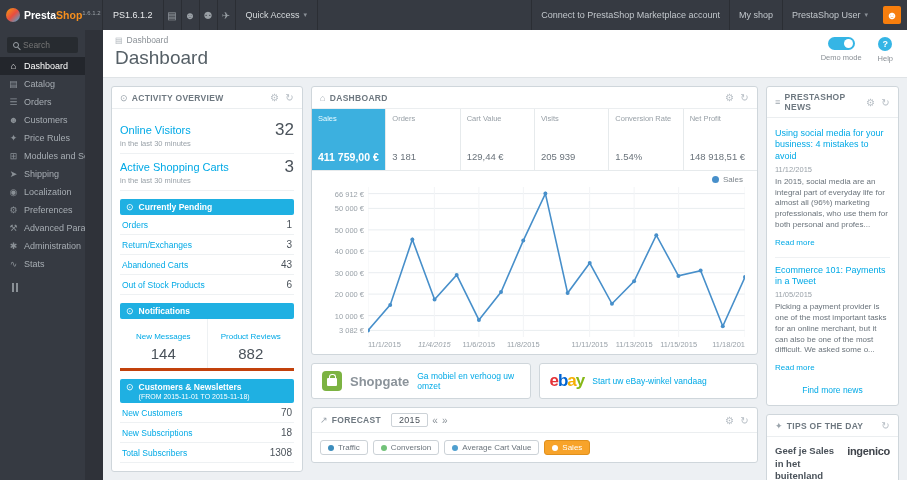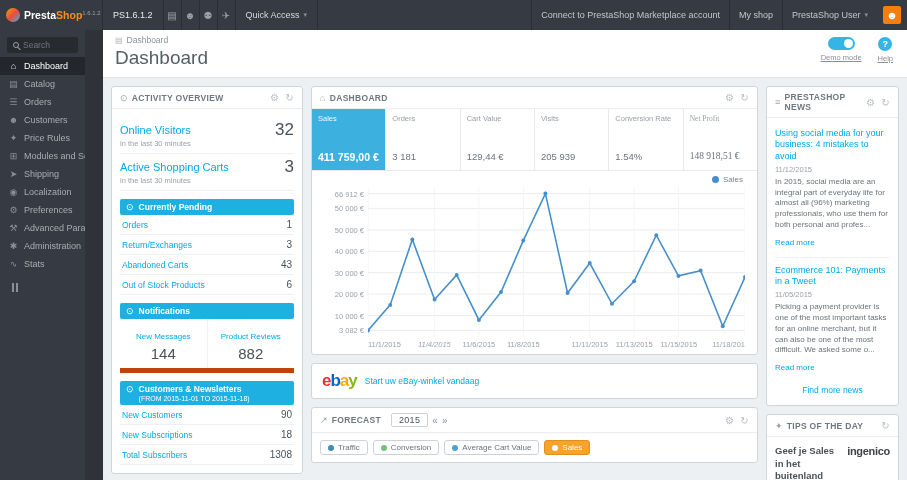--- a/index.html
+++ b/index.html
@@ -52,21 +52,21 @@
   .main { position:absolute; left:103px; top:30px; width:804px; height:450px;
     background:#edf0f3; overflow:hidden; }
   .page-head { background:#fff; border-bottom:1px solid #dfe3e6; padding:5px 12px 8px 12px; position:relative; }
   .breadcrumb { font-size:8.5px; color:#8a9096; display:flex; gap:4px; align-items:center; }
   .bc-icon { font-size:8px; color:#aab0b6; }
   .page-title { font-size:19px; font-weight:normal; color:#555f66; margin-top:2px; }
   .head-right { position:absolute; right:14px; top:7px; display:flex; gap:16px; text-align:center; }
   .toggle { width:27px; height:13px; background:#35b5e5; border-radius:7px; position:relative;
     margin:0 auto; cursor:pointer; }
   .toggle .knob { position:absolute; right:2px; top:2px; width:9px; height:9px; background:#fff; border-radius:50%; }
-  .mini-label { font-size:7.5px; color:#8a9096; margin-top:3px;text-decoration:underline; }
+  .mini-label { font-size:7.5px; color:#8a9096; margin-top:3px; }
   .help-circle { width:14px; height:14px; border-radius:50%; background:#35b5e5; color:#fff;
     font-size:9px; font-weight:bold; display:flex; align-items:center; justify-content:center; margin:0 auto; cursor:pointer; }
 
   .toolbar { display:flex; align-items:center; padding:8px 8px 0 8px; }
   .range-buttons { display:flex; gap:3px; }
   .range-buttons button { font-size:8.5px; color:#5b646b; background:#fff; border:1px solid #c4c9ce;
     border-radius:2px; padding:3px 8px; cursor:pointer; font-family:"Liberation Sans", sans-serif; }
   .range-buttons button.active { background:#4594c8; border-color:#37759f; color:#fff; }
   .date-btn { margin-left:auto; display:flex; align-items:center; gap:5px; font-size:8.5px; color:#5b646b;
     background:#fff; border:1px solid #c4c9ce; border-radius:2px; padding:3px 8px; cursor:pointer;
@@ -93,30 +93,30 @@
   .stat-sub { font-size:7.5px; color:#9aa2a9; margin-top:1px; }
   .stat-value { font-size:17px; color:#4a525a; }
   .cyan-bar { margin-top:8px; background:#1fb0e2; color:#fff; font-size:8.5px; font-weight:bold;
     padding:3px 6px; display:flex; gap:5px; align-items:flex-start; border-radius:2px; }
   .cyan-bar .sec-icon { font-weight:normal; font-size:9px; }
   .cyan-bar .sub { font-weight:normal; font-size:7px; display:block; margin-top:1px; }
   .data-row { display:flex; justify-content:space-between; align-items:center; padding:4px 2px;
     border-bottom:1px solid #eef1f3; }
   .data-row .cyan-link { font-size:8.5px; }
   .data-row .val { font-size:10px; color:#4a525a; }
-  .notif-cols { display:flex; text-align:center; border-bottom:5px solid #c2410c; }
+  .notif-cols { display:flex; text-align:center; border-bottom:3px solid #c2410c; }
   .notif-col { flex:1; padding:6px 2px; }
   .notif-col:first-child { border-right:1px solid #eef1f3; }
   .notif-col .cyan-link { font-size:8px; }
   .notif-value { font-size:15px; color:#4a525a; margin-top:2px; }
 
   
   .kpis { display:flex; border-bottom:1px solid #e6eaec; }
   .kpi { flex:1; padding:5px 6px 7px 6px; border-right:1px solid #e6eaec; cursor:pointer; min-width:0; }
-  .kpi:last-child { border-right:none;font-family:Liberation Serif, serif; }
+  .kpi:last-child { border-right:none; }
   .kpi-label { font-size:7.5px; color:#98a0a7; margin-bottom:3px; white-space:nowrap; }
   .kpi-value { font-size:9.5px; color:#6a737b; white-space:nowrap;margin-top:28px; }
   .kpi.active { background:#3cb0df; }
   .kpi.active .kpi-label { color:#eafaff; }
   .kpi.active .kpi-value { color:#fff; font-weight:bold; font-size:10.5px; }
 
   .chart-wrap { position:relative; padding:16px 12px 2px 56px; }
   .chart-legend { position:absolute; top:4px; right:14px; font-size:8px; color:#7d858c;
     display:flex; align-items:center; gap:4px; }
   .chart-legend .dot { width:7px; height:7px; border-radius:50%; background:#478fca; }
@@ -342,21 +342,21 @@
 
           <div class="cyan-bar">
             <span class="sec-icon">⊙</span>
             <span>
               <span>Customers &amp; Newsletters</span>
               <span class="sub">(FROM 2015-11-01 TO 2015-11-18)</span>
             </span>
           </div>
           <div class="data-row">
             <span class="cyan-link">New Customers</span>
-            <span class="val">90</span>
+            <span class="val">70</span>
           </div>
           <div class="data-row">
             <span class="cyan-link">New Subscriptions</span>
             <span class="val">18</span>
           </div>
           <div class="data-row">
             <span class="cyan-link">Total Subscribers</span>
             <span class="val">1308</span>
           </div>
 
@@ -462,20 +462,27 @@
               <div style="left: 58.8%; transform: translateX(-50%);">11/11/2015</div>
               <div style="left: 70.6%; transform: translateX(-50%);">11/13/2015</div>
               <div style="left: 82.4%; transform: translateX(-50%);">11/15/2015</div>
               <div style="left: 100%; transform: translateX(-100%);">11/18/201</div>
             </div>
         </div>
       </div>
 
       <div class="promos">
         <div class="panel promo">
+          <span class="sg-logo">
+              <span class="sg-bag"></span>
+            </span>
+          <span class="sg-text">Shopgate</span>
+          <span class="cyan-link">Ga mobiel en verhoog uw omzet</span>
+        </div>
+        <div class="panel promo">
           <span class="ebay-logo"><span style="color: rgb(229, 50, 56);">e</span><span style="color: rgb(0, 100, 210);">b</span><span style="color: rgb(245, 175, 2);">a</span><span style="color: rgb(134, 184, 23);">y</span></span>
           <span class="cyan-link">Start uw eBay-winkel vandaag</span>
         </div>
       </div>
 
       <div class="panel">
         <div class="panel-head">
           <span class="ph-icon">↗</span>
           <span>FORECAST</span>
           <span class="year-select">2015</span>

